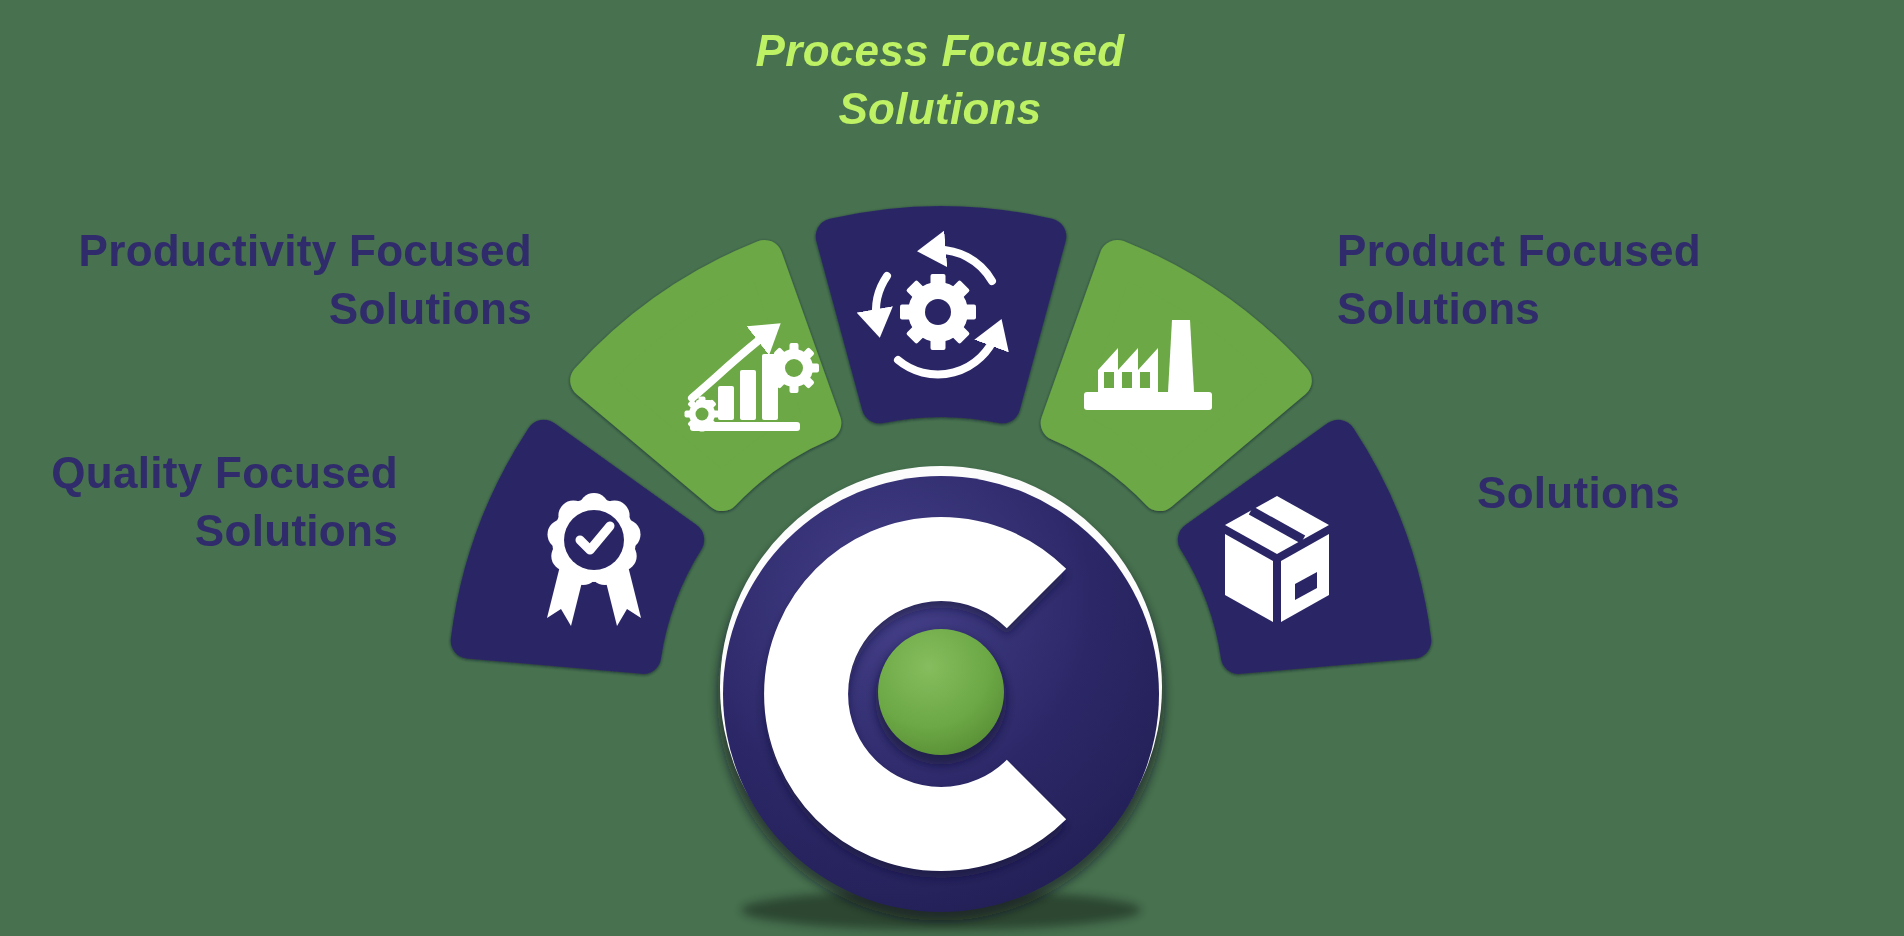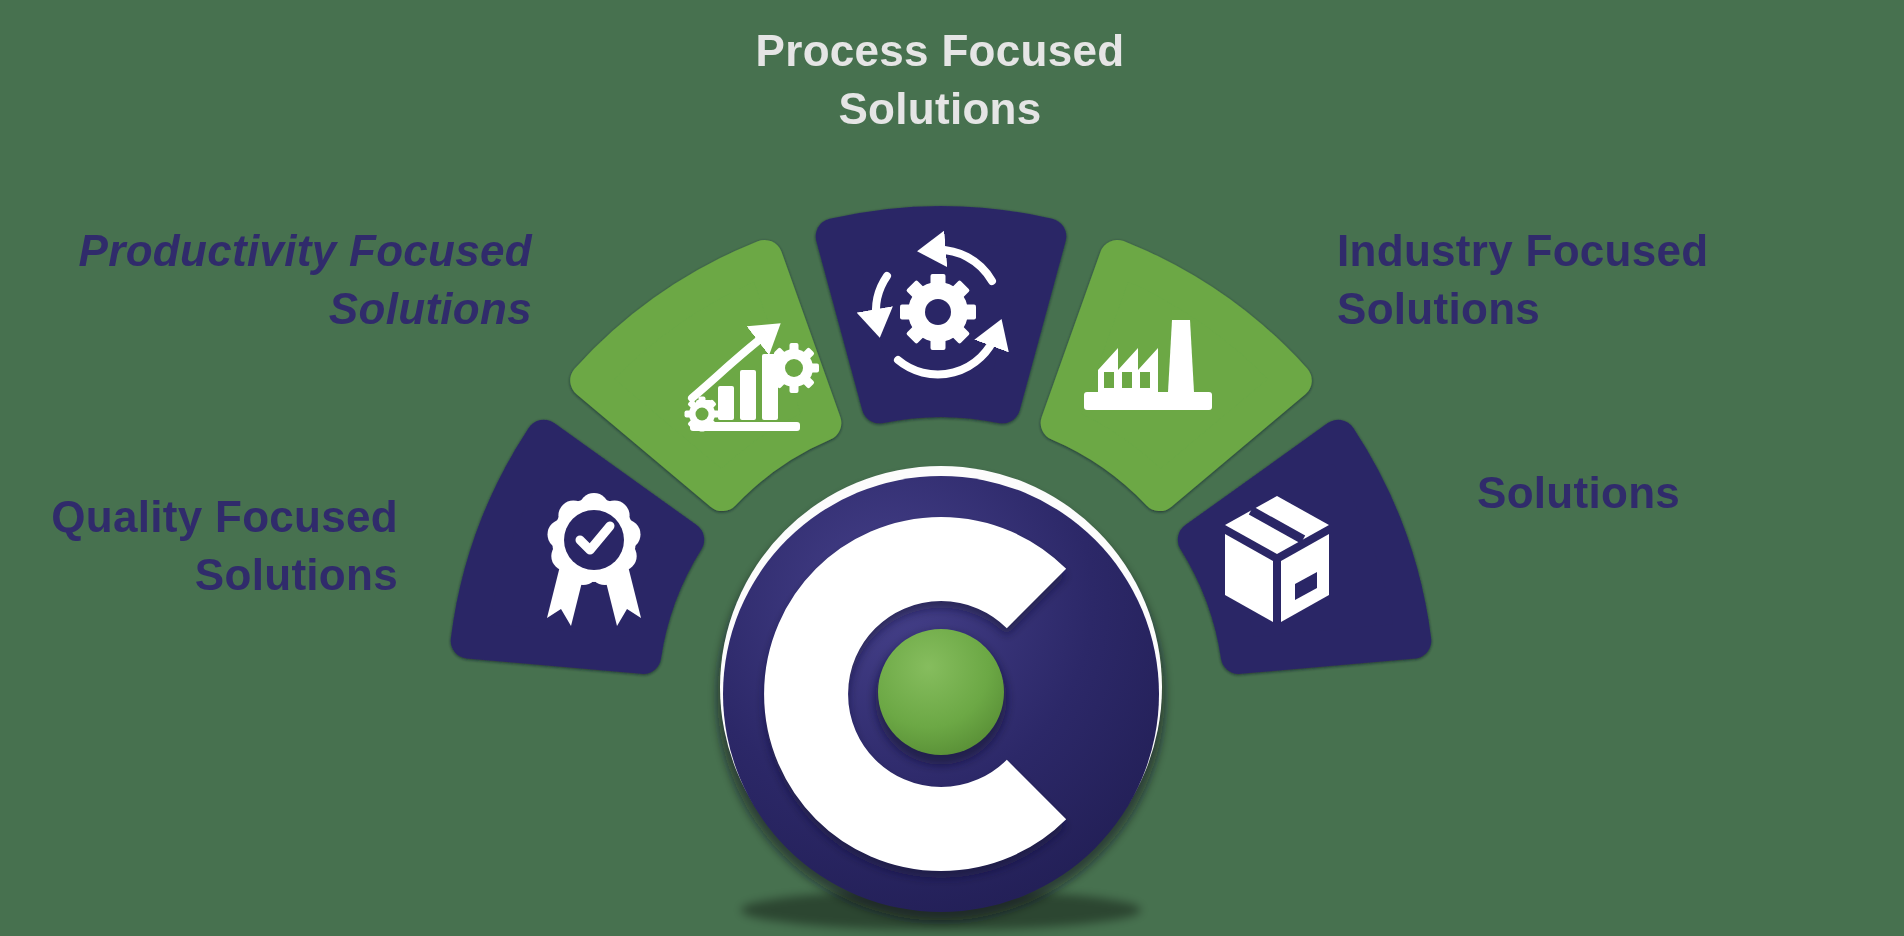--- a/index.html
+++ b/index.html
@@ -5,21 +5,21 @@
   html,body{margin:0;padding:0;}
   body{width:1904px;height:936px;overflow:hidden;position:relative;
        font-family:"Liberation Sans",sans-serif;}
   #stage{position:absolute;inset:0;width:1904px;height:936px;}
   #fan-svg{position:absolute;left:0;top:0;}
   .label{position:absolute;font-weight:700;font-size:44px;line-height:58px;
          letter-spacing:0.3px;}
   .label span{display:block;white-space:nowrap;}
   #label-process{left:540px;top:22px;width:800px;text-align:center;}
   #label-productivity{left:18px;top:222px;width:514px;text-align:right;}
-  #label-quality{left:0px;top:488px;width:398px;text-align:right;}
+  #label-quality{left:0px;top:444px;width:398px;text-align:right;}
   #label-industry{left:1337px;top:222px;width:540px;text-align:left;}
   #label-product{left:1477px;top:464px;width:420px;text-align:left;}
 </style>
 </head>
 <body style="background: rgb(71, 113, 79);">
 
 <div id="stage">
   <svg id="fan-svg" width="1904" height="936" viewBox="0 0 1904 936">
 <defs>
   <marker id="arrowhead" markerUnits="strokeWidth" markerWidth="5" markerHeight="4.6" refX="1.6" refY="2.3" orient="auto">
@@ -136,32 +136,32 @@
   <circle cx="941" cy="697" r="224" fill="rgba(12,12,35,0.55)" filter="url(#soft)"></circle>
   <circle cx="941" cy="687" r="221" fill="#fcfcfc"></circle>
   <circle cx="941" cy="694" r="218" fill="url(#navyGrad)"></circle>
   <path d="M1036.5,796.5 A135,135 0 1 1 1036.5,605.5" fill="none" stroke="rgba(18,16,50,0.5)" stroke-width="84" filter="url(#soft)"></path>
   <path d="M1036.5,789.5 A135,135 0 1 1 1036.5,598.5" fill="none" stroke="#ffffff" stroke-width="84"></path>
   <circle cx="941" cy="699" r="66" fill="rgba(15,13,45,0.55)" filter="url(#soft)"></circle>
   <circle cx="941" cy="692" r="63" fill="url(#greenGrad)"></circle>
 </g>
     </svg>
 
-  <div id="label-process" class="label" style="color: #e5e5e5;">
+  <div id="label-process" class="label" style="color: #bef264; font-style: italic;">
     <span>Process Focused</span>
     <span>Solutions</span>
   </div>
-  <div id="label-productivity" class="label" style="color: rgb(48, 43, 107); font-style: italic;">
+  <div id="label-productivity" class="label" style="color: rgb(48, 43, 107);">
     <span>Productivity Focused</span>
     <span>Solutions</span>
   </div>
   <div id="label-quality" class="label" style="color: rgb(48, 43, 107);">
     <span>Quality Focused</span>
     <span>Solutions</span>
   </div>
   <div id="label-industry" class="label" style="color: rgb(48, 43, 107);">
-    <span>Industry Focused</span>
+    <span>Product Focused</span>
     <span>Solutions</span>
   </div>
   <div id="label-product" class="label" style="color: rgb(48, 43, 107);">
     <span>Solutions</span>
   </div>
 </div>
 
 </body></html>

